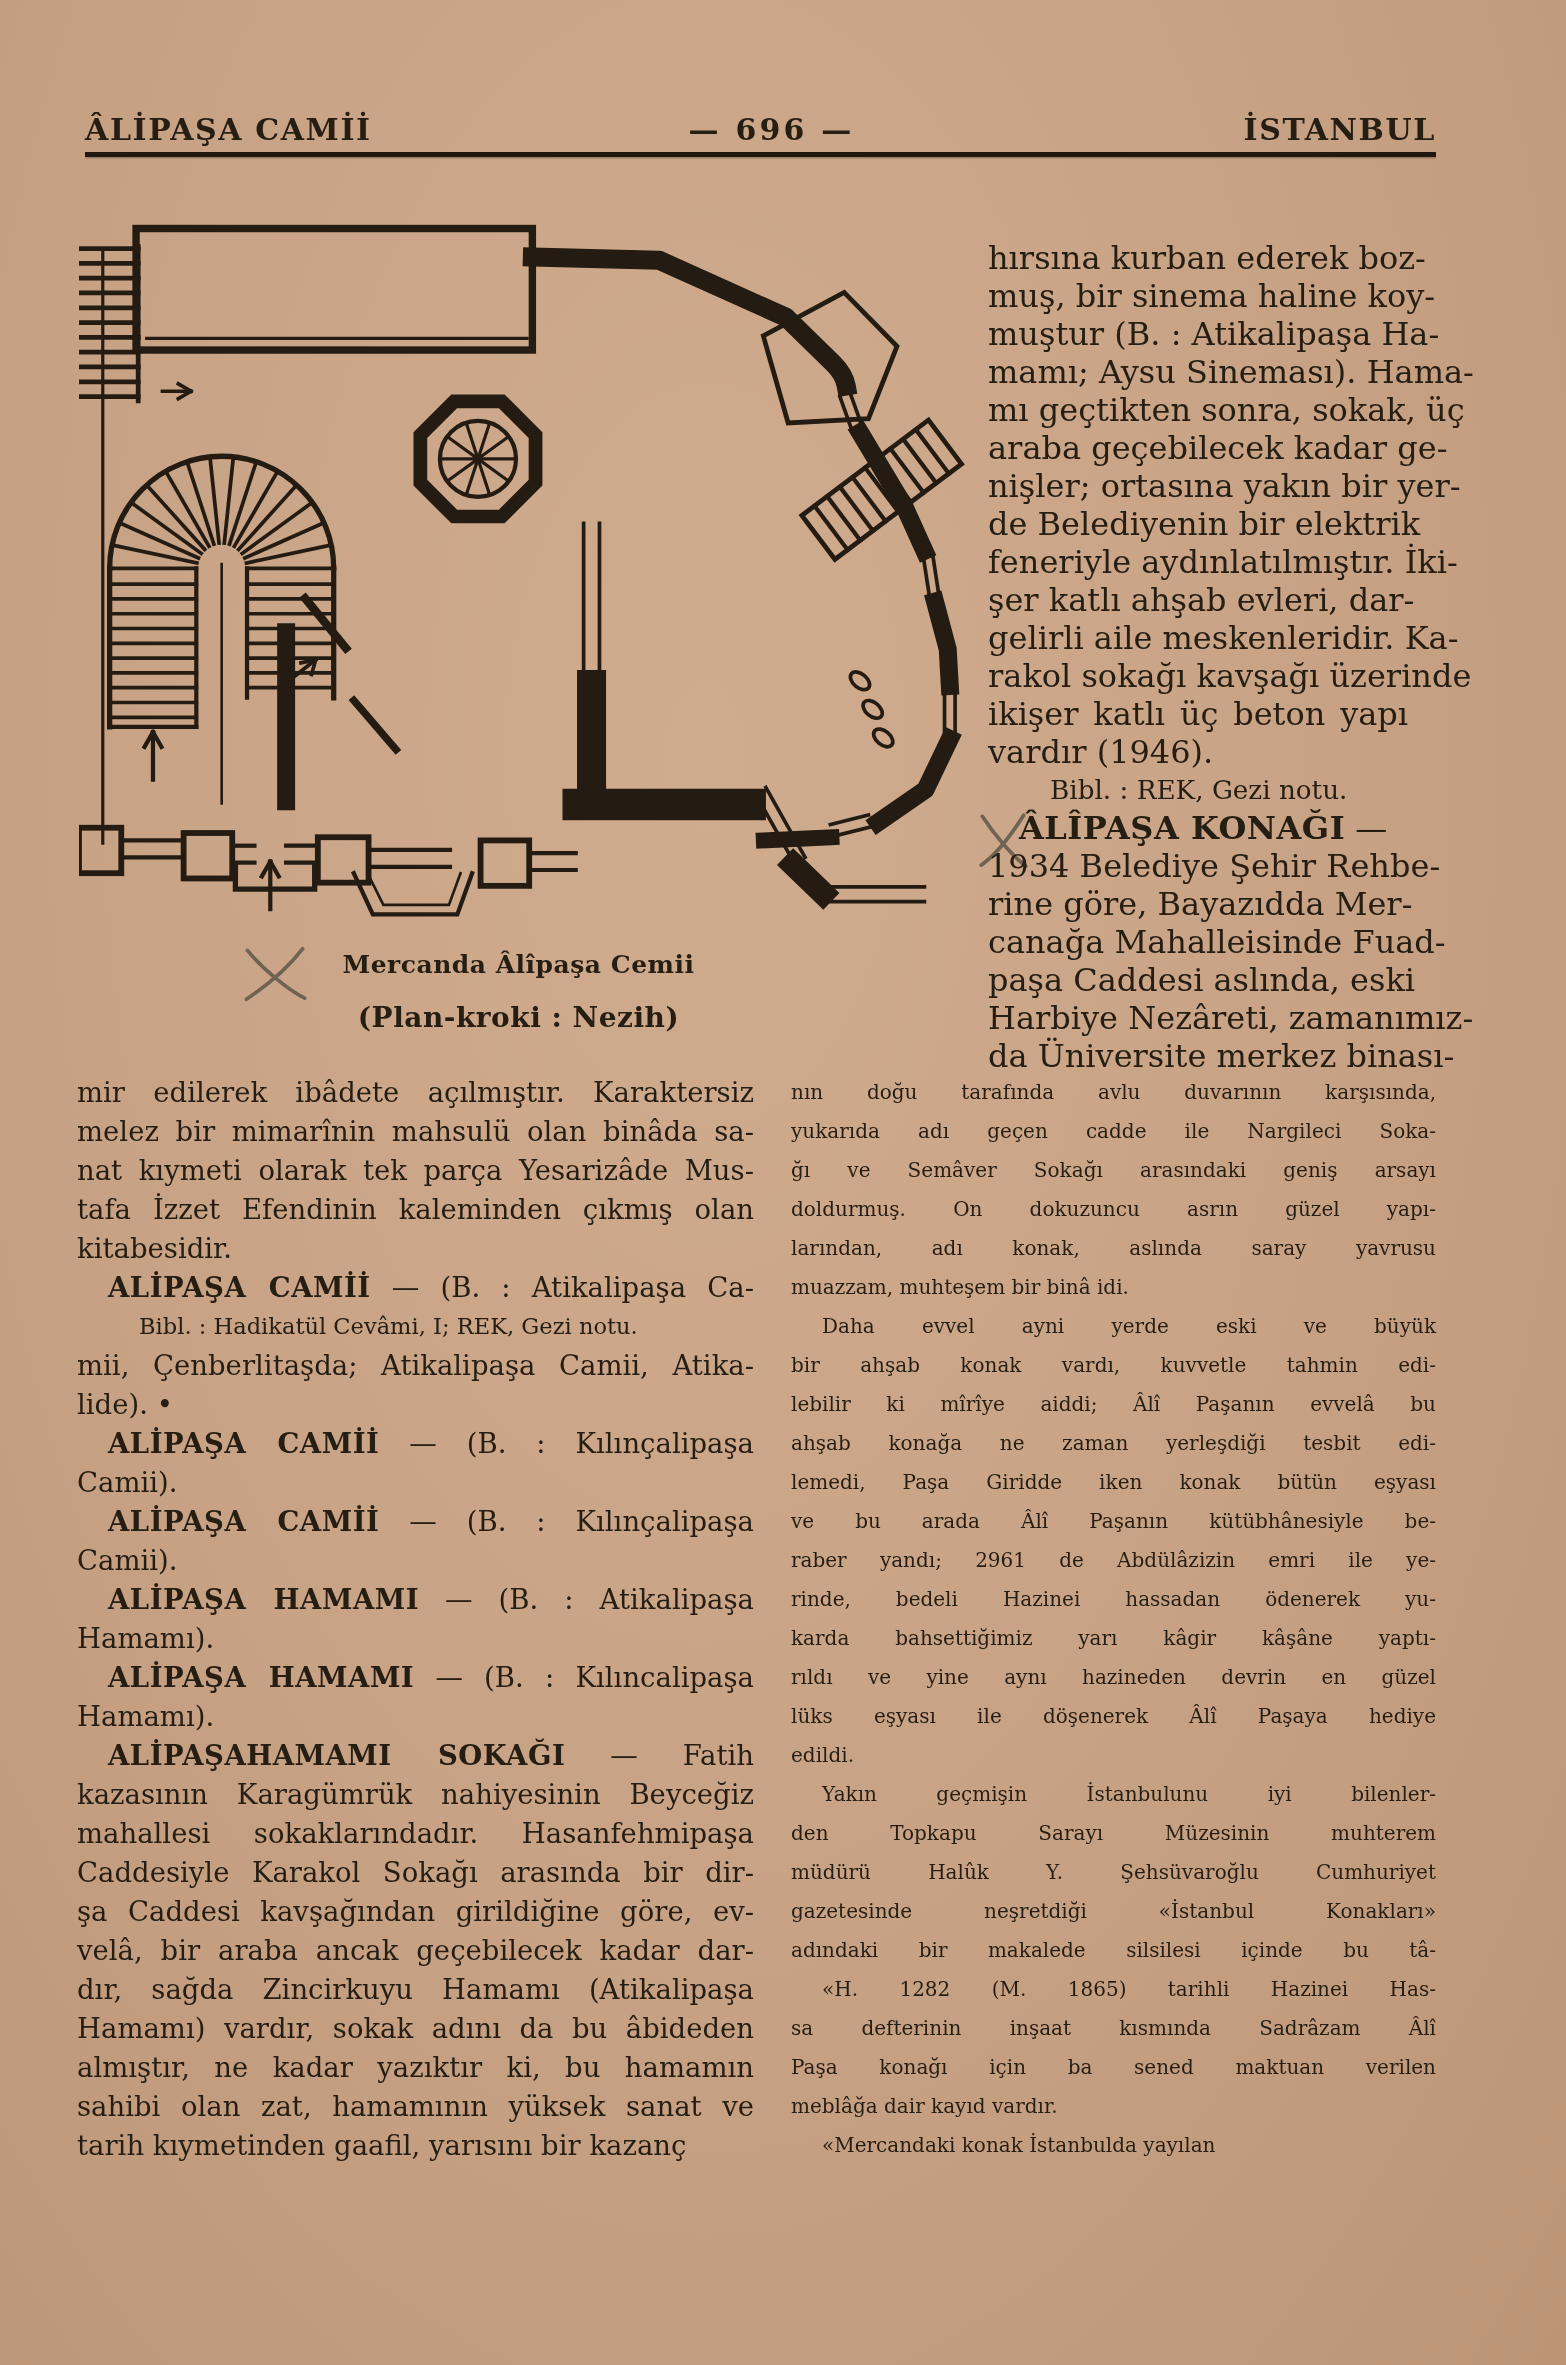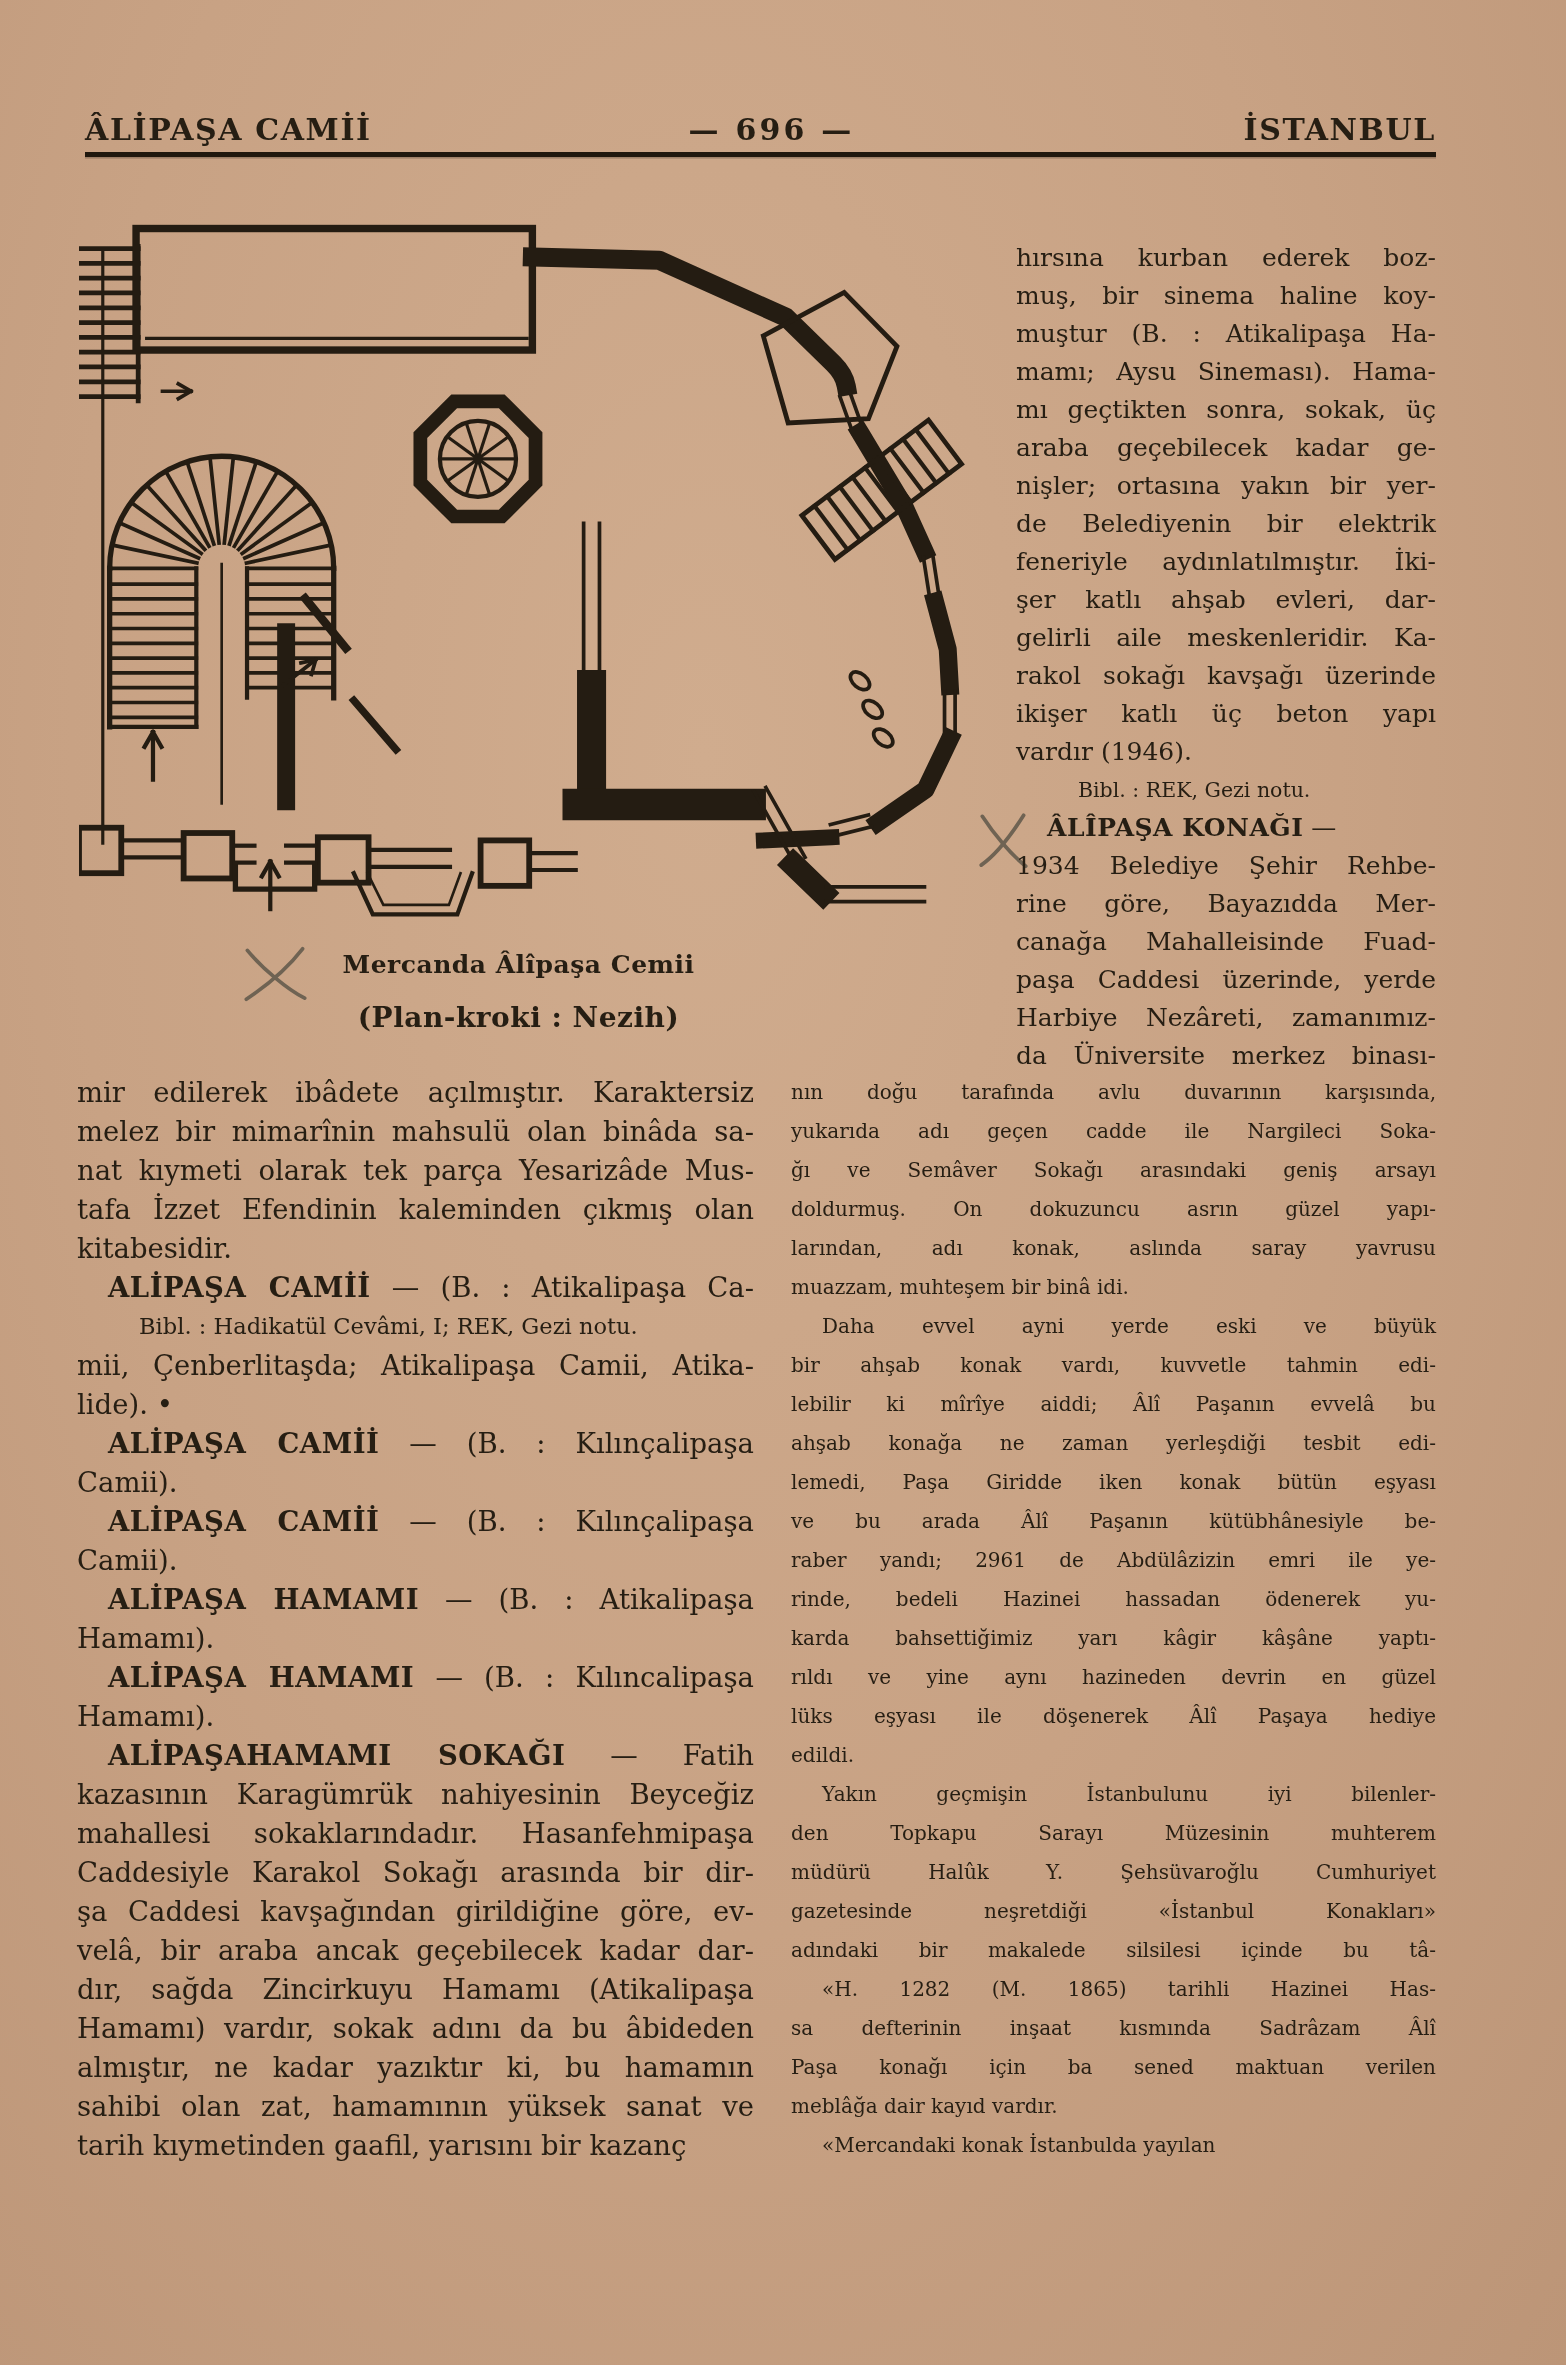--- a/index.html
+++ b/index.html
@@ -20,21 +20,21 @@
   .rule{position:absolute;top:152px;left:85px;width:1351px;height:5.3px;background:#20180e;box-shadow:0 1.6px 0 rgba(32,24,14,.25);}
   
   .fig{position:absolute;left:79px;top:206px;width:930px;height:714px;}
   .caption{position:absolute;left:159px;top:949px;width:719px;text-align:center;font-weight:700;}
   .cap1{font-size:25px;line-height:31px;letter-spacing:0.5px;}
   .cap2{font-size:28px;line-height:30px;margin-top:23px;letter-spacing:0.5px;}
   .xmark{position:absolute;}
   
   .col{position:absolute;}
   .left-col {left:77px;top:1073px;width:677px;--lh:39px;font-size:27.5px;}
-  .narrow-col{left:1016px;top:239px;width:420px;--lh:38px;font-size:25px;}
+  .narrow-col{left:988px;top:239px;width:420px;--lh:38px;font-size:32px;}
   .wide-col {left:791px;top:1073px;width:645px;--lh:39px;font-size:20px;}
   .tl{height:var(--lh);line-height:var(--lh);text-align:justify;text-align-last:justify;white-space:nowrap;}
   .tl.end{text-align-last:left;}
   .tl.ind{text-indent:31px;}
   .tl.bibl{font-size:.82em;text-align-last:left;text-indent:62px;}
   .tl b{font-weight:700;letter-spacing:0.5px;}
 </style>
 </head>
 <body>
 
@@ -294,21 +294,21 @@
       <div class="tl">şer katlı ahşab evleri, dar-</div>
       <div class="tl">gelirli aile meskenleridir. Ka-</div>
       <div class="tl">rakol sokağı kavşağı üzerinde</div>
       <div class="tl">ikişer katlı üç beton yapı</div>
       <div class="tl end">vardır (1946).</div>
       <div class="tl bibl end">Bibl. : REK, Gezi notu.</div>
       <div class="tl ind end"><b>ÂLÎPAŞA KONAĞI</b> —</div>
       <div class="tl">1934 Belediye Şehir Rehbe-</div>
       <div class="tl">rine göre, Bayazıdda Mer-</div>
       <div class="tl">canağa Mahalleisinde Fuad-</div>
-      <div class="tl">paşa Caddesi üzerinde, yerde</div>
+      <div class="tl">paşa Caddesi aslında, eski</div>
       <div class="tl">Harbiye Nezâreti, zamanımız-</div>
       <div class="tl">da Üniversite merkez binası-</div>
     </div>
   <div class="col wide-col">
       <div class="tl">nın doğu tarafında avlu duvarının karşısında,</div>
       <div class="tl">yukarıda adı geçen cadde ile Nargileci Soka-</div>
       <div class="tl">ğı ve Semâver Sokağı arasındaki geniş arsayı</div>
       <div class="tl">doldurmuş. On dokuzuncu asrın güzel yapı-</div>
       <div class="tl">larından, adı konak, aslında saray yavrusu</div>
       <div class="tl end">muazzam, muhteşem bir binâ idi.</div>

